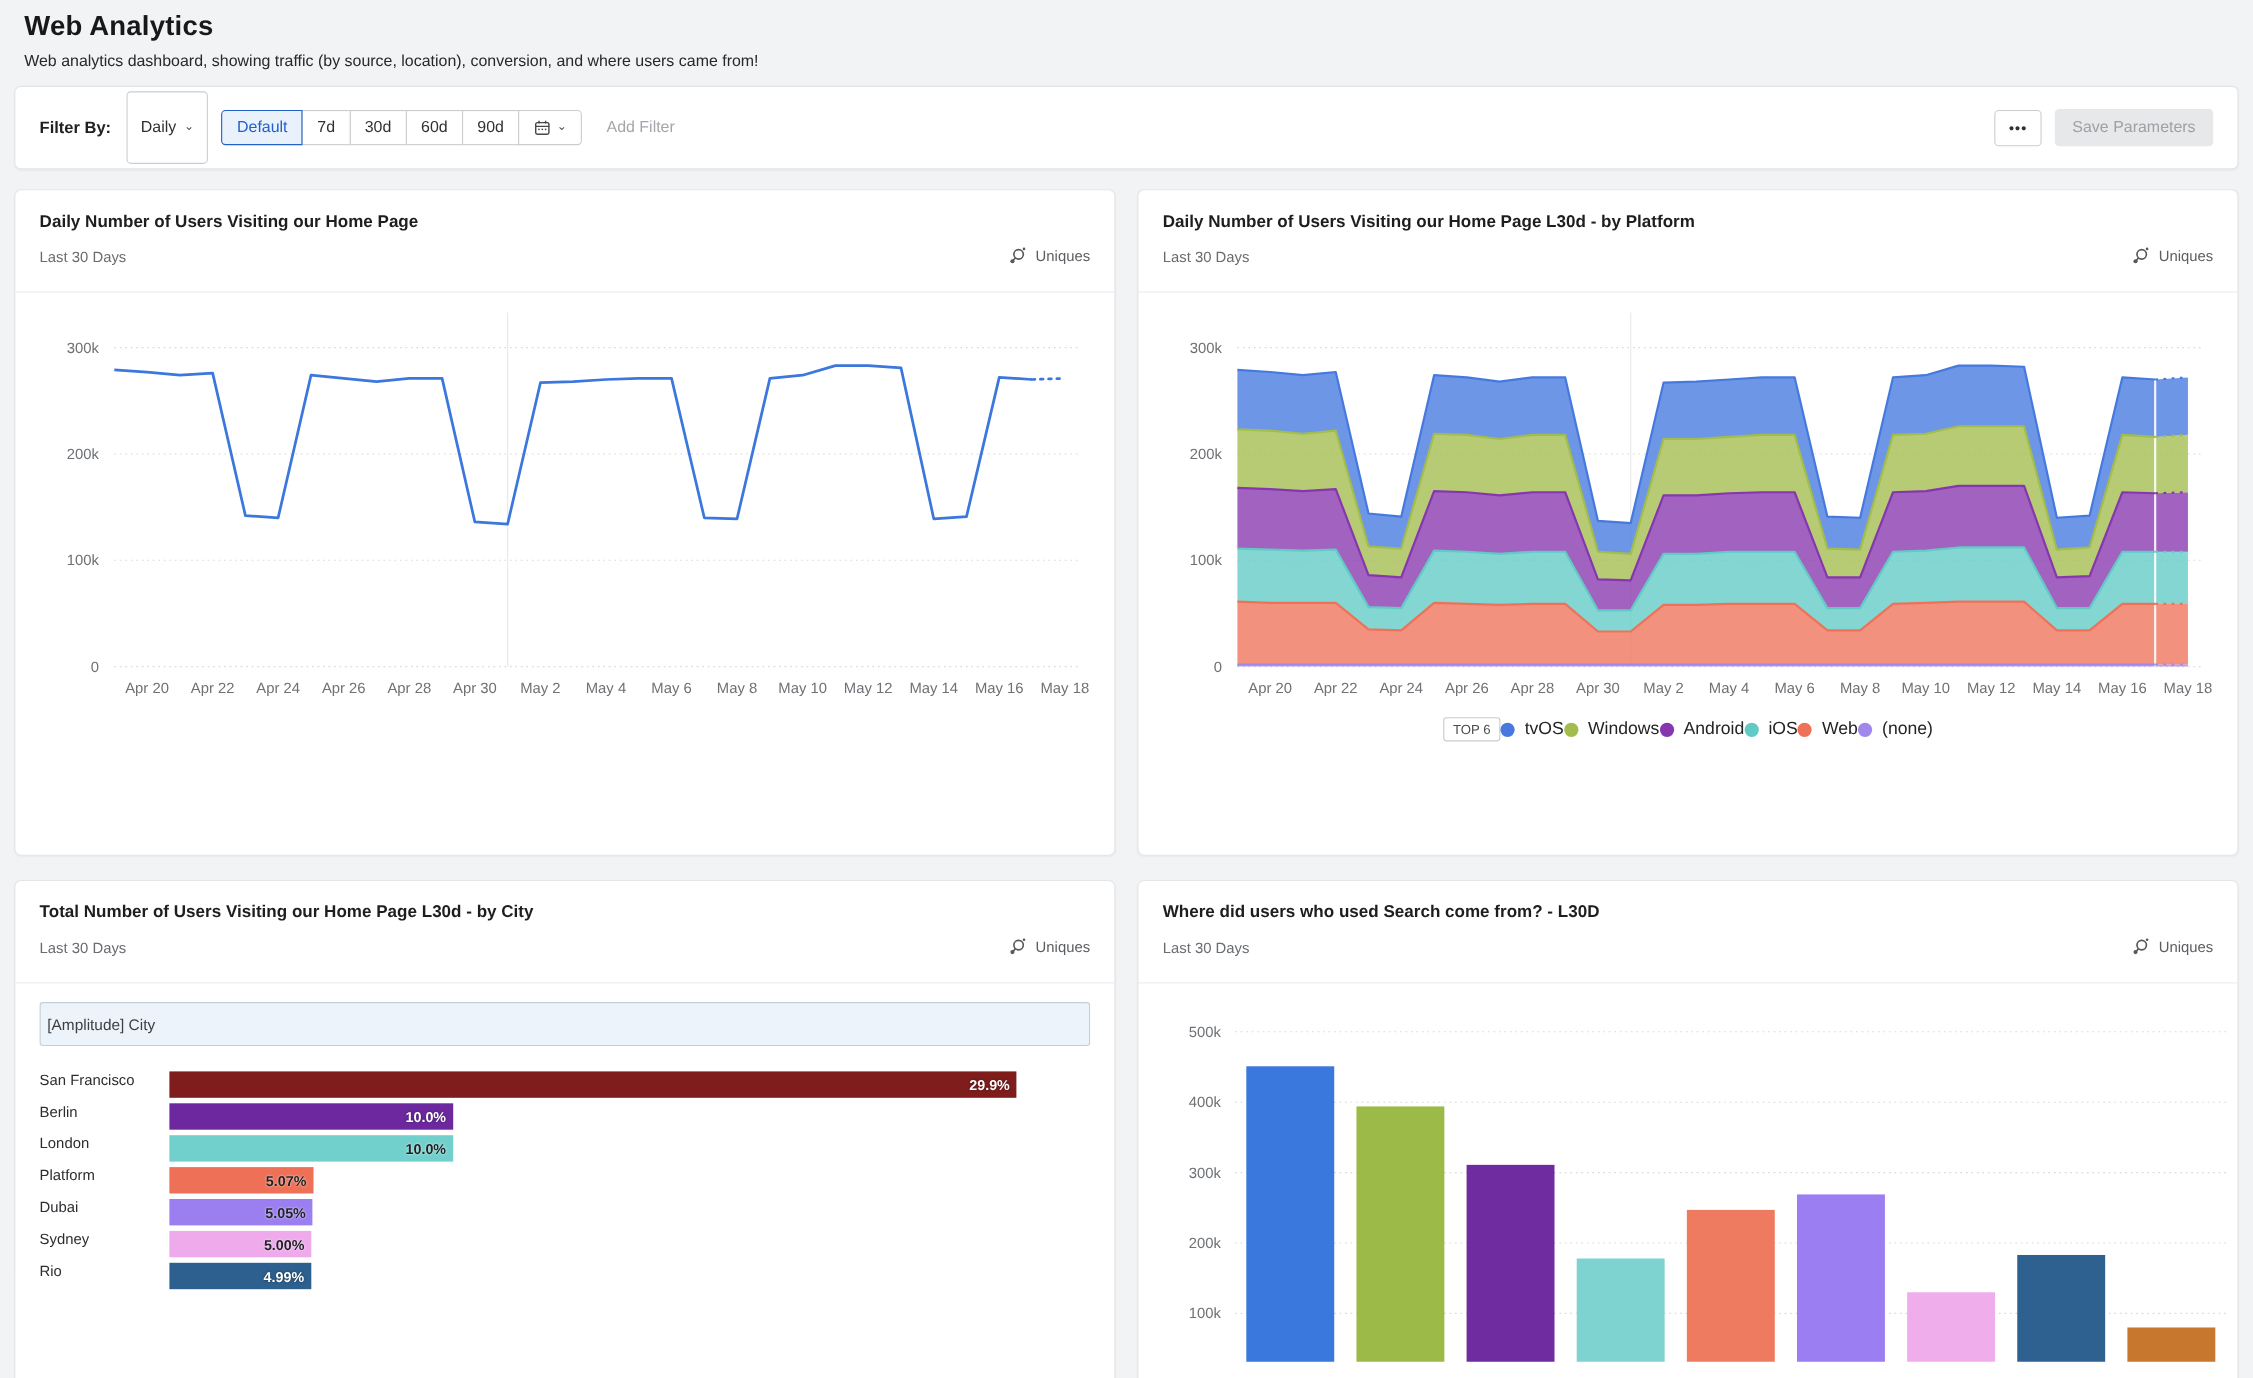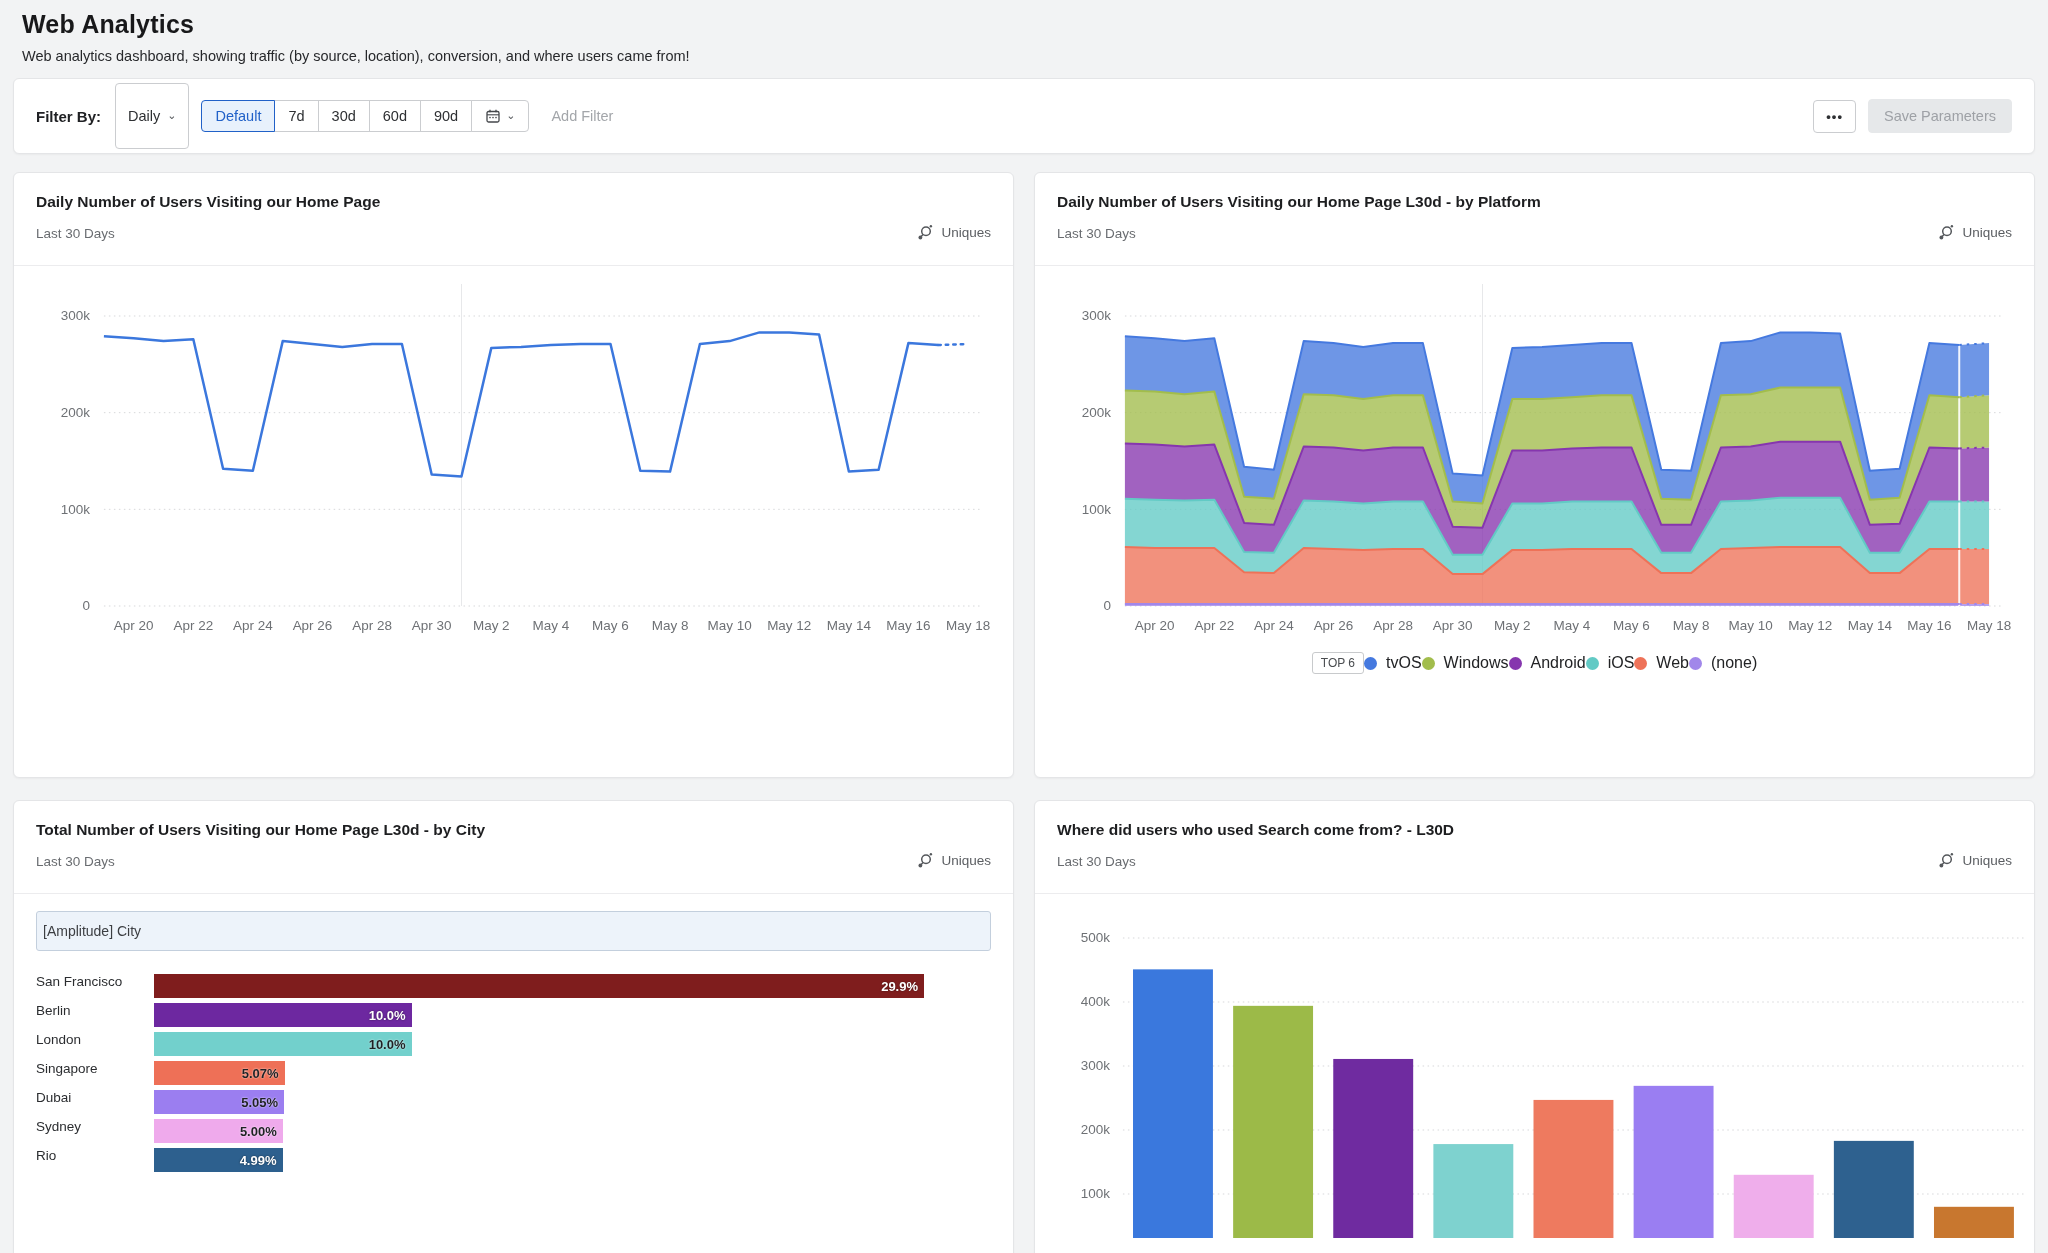--- a/index.html
+++ b/index.html
@@ -295,21 +295,21 @@
           </div>
           <div class="bar-row">
             <span class="bar-label">London</span>
             <div class="bar-track">
               <div class="hbar" style="width: 30.7692%; background: rgb(114, 208, 204);">
                 <span class="dark">10.0%</span>
               </div>
             </div>
           </div>
           <div class="bar-row">
-            <span class="bar-label">Singapore</span>
+            <span class="bar-label">Platform</span>
             <div class="bar-track">
               <div class="hbar" style="width: 15.6%; background: rgb(238, 112, 87);">
                 <span class="dark">5.07%</span>
               </div>
             </div>
           </div>
           <div class="bar-row">
             <span class="bar-label">Dubai</span>
             <div class="bar-track">
               <div class="hbar" style="width: 15.5385%; background: rgb(155, 126, 240);">

